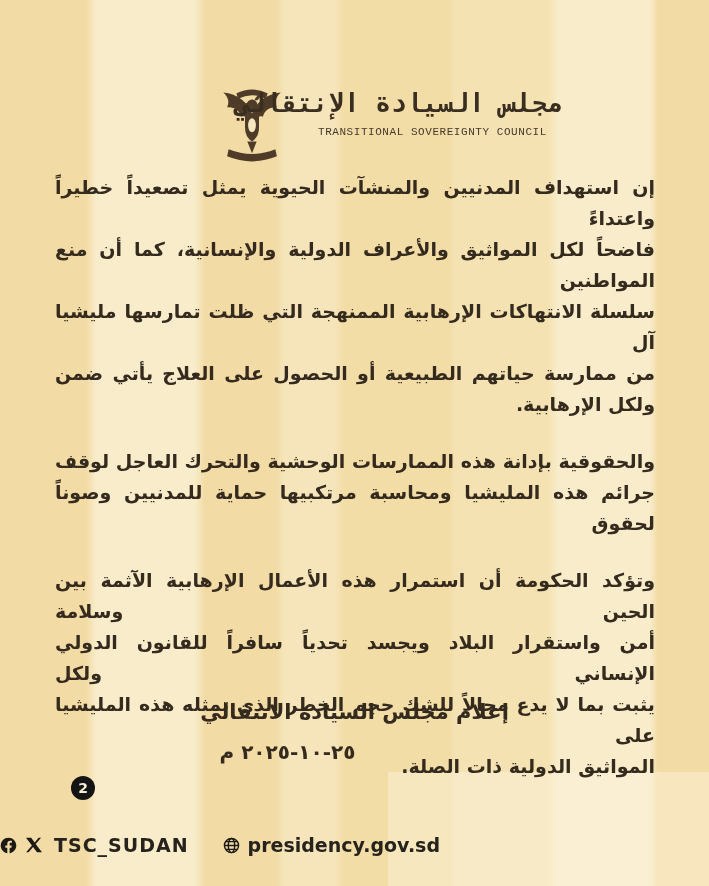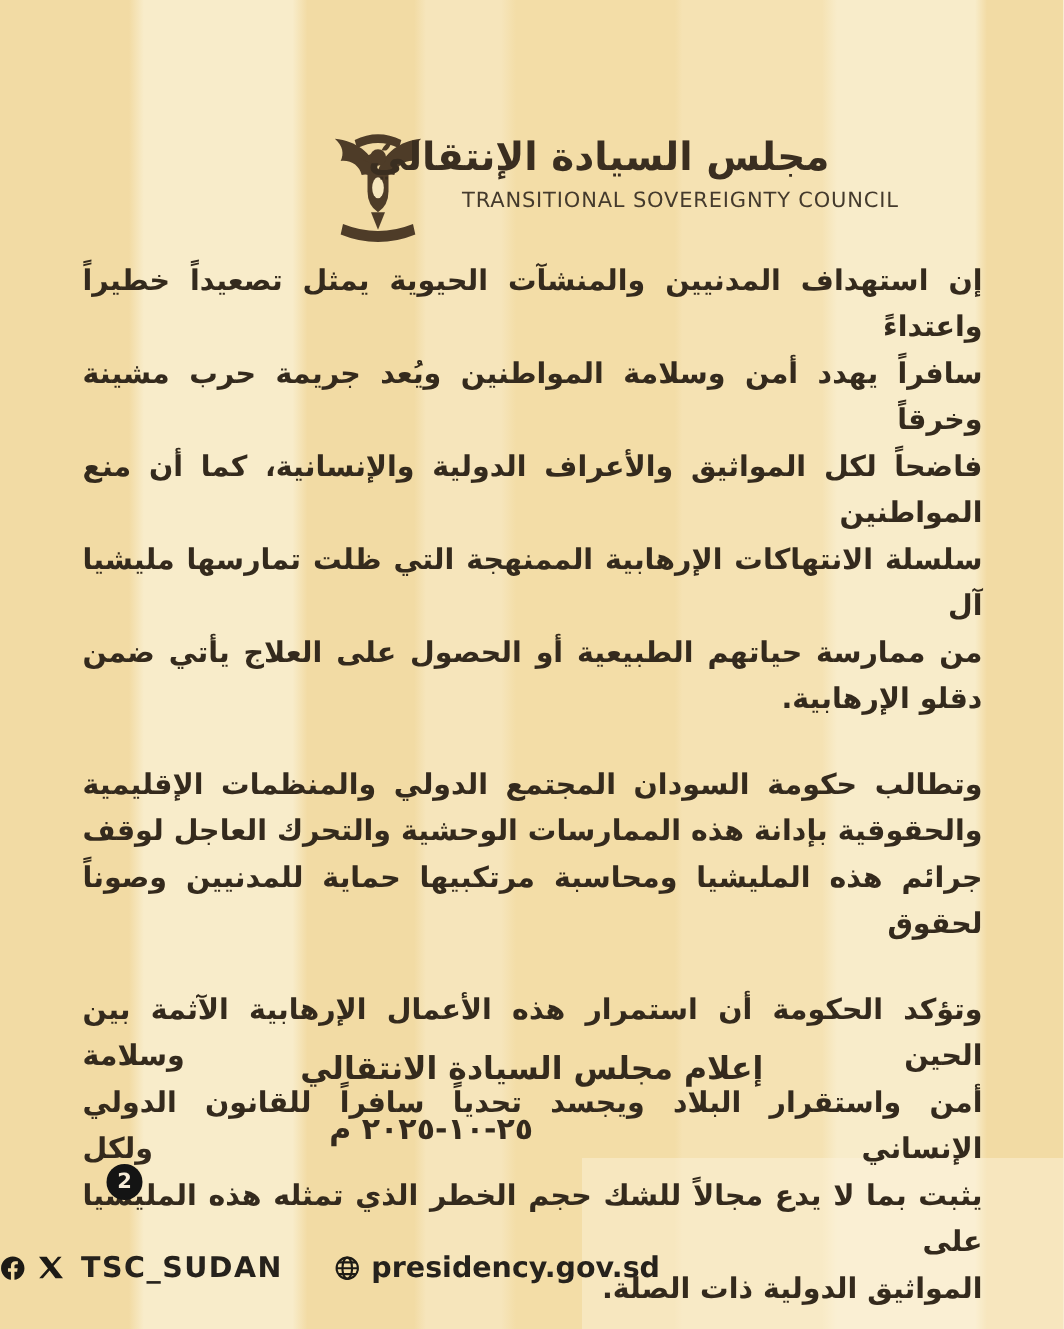--- a/index.html
+++ b/index.html
@@ -19,29 +19,29 @@
         #f8ecca 558px 650px,
         #f2dba4 658px 709px);
   }
   .bottom-light{
     position:absolute;left:388px;top:772px;right:0;bottom:0;
     background:rgba(252,244,221,0.45);
   }
   
   .header{position:absolute;top:84px;left:213px;width:340px;height:84px;}
   .emblem{position:absolute;left:0;top:0;width:78px;height:84px;}
-  .header-text{position:absolute;left:95px;top:6px;width:245px;}
+  .header-text{position:absolute;left:105px;top:6px;width:245px;font-family:Liberation Mono, monospace;}
   .title-ar{
     direction:rtl;text-align:right;
     font-size:26px;font-weight:700;color:#3a2e20;line-height:30px;
     white-space:nowrap;
   }
   .title-en{
     margin-top:6px;text-align:left;
-    font-size:14px;font-weight:500;letter-spacing:0.55px;
+    font-size:11px;font-weight:500;letter-spacing:0.55px;
     color:#443a2c;white-space:nowrap;
   }
   
   .bodytext{
     position:absolute;left:55px;top:172px;width:600px;
     direction:rtl;
     font-size:19px;font-weight:700;color:#342a1d;line-height:31px;
   }
   .para{margin:0 0 26px 0;}
   .jl{text-align:justify;text-align-last:justify;-moz-text-align-last:justify;}
@@ -101,28 +101,26 @@
     </div>
     <div class="header-text">
       <div class="title-ar">مجلس السيادة الإنتقالي</div>
       <div class="title-en">TRANSITIONAL SOVEREIGNTY COUNCIL</div>
     </div>
   </div>
 
   <div class="bodytext">
     <div class="para">
       <div class="jl">إن استهداف المدنيين والمنشآت الحيوية يمثل تصعيداً خطيراً واعتداءً</div>
-      <div class="jl">سافراً يهدد أمن وسلامة المواطنين ويُعد جريمة حرب مشينة وخرقاً</div>
       <div class="jl">فاضحاً لكل المواثيق والأعراف الدولية والإنسانية، كما أن منع المواطنين</div>
       <div class="jl">سلسلة الانتهاكات الإرهابية الممنهجة التي ظلت تمارسها مليشيا آل</div>
       <div class="jl">من ممارسة حياتهم الطبيعية أو الحصول على العلاج يأتي ضمن</div>
-      <div class="ll">دقلو الإرهابية.</div>
+      <div class="ll">ولكل الإرهابية.</div>
     </div>
     <div class="para">
-      <div class="jl">وتطالب حكومة السودان المجتمع الدولي والمنظمات الإقليمية</div>
       <div class="jl">والحقوقية بإدانة هذه الممارسات الوحشية والتحرك العاجل لوقف</div>
       <div class="jl">جرائم هذه المليشيا ومحاسبة مرتكبيها حماية للمدنيين وصوناً لحقوق</div>
     </div>
     <div class="para">
       <div class="jl">وتؤكد الحكومة أن استمرار هذه الأعمال الإرهابية الآثمة بين الحين وسلامة</div>
       <div class="jl">أمن واستقرار البلاد ويجسد تحدياً سافراً للقانون الدولي الإنساني ولكل</div>
       <div class="jl">يثبت بما لا يدع مجالاً للشك حجم الخطر الذي تمثله هذه المليشيا على</div>
       <div class="ll">المواثيق الدولية ذات الصلة.</div>
     </div>
   </div>

